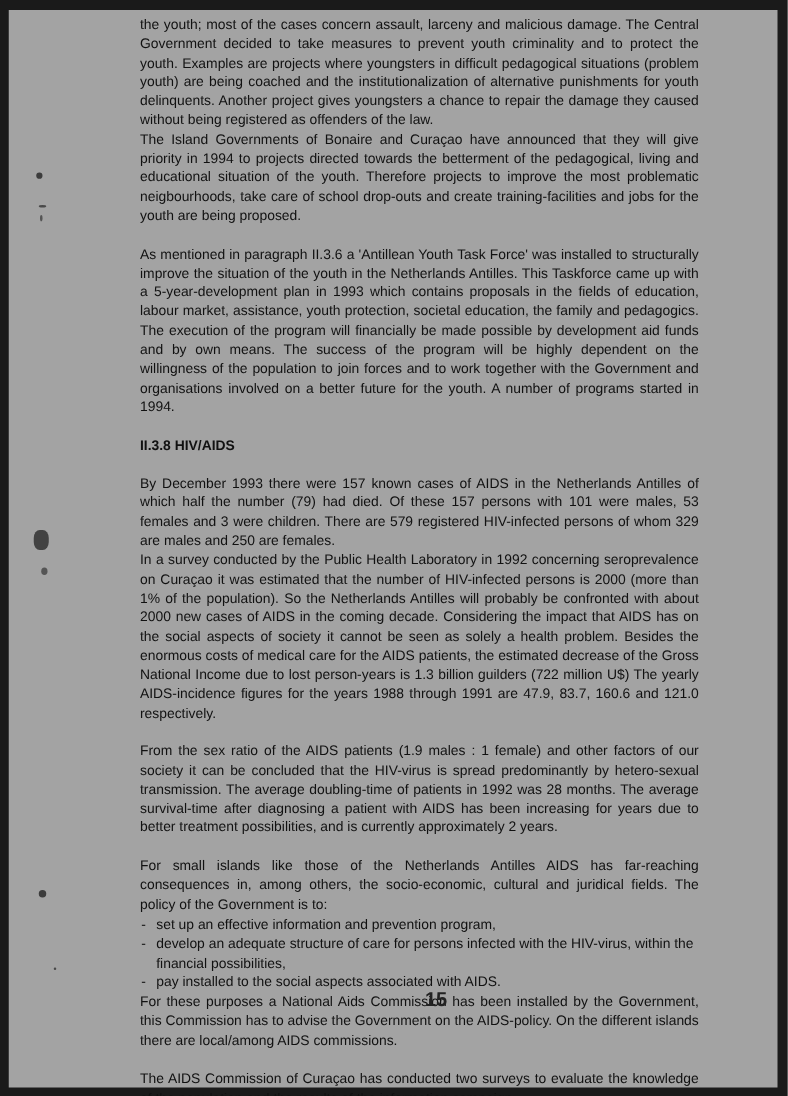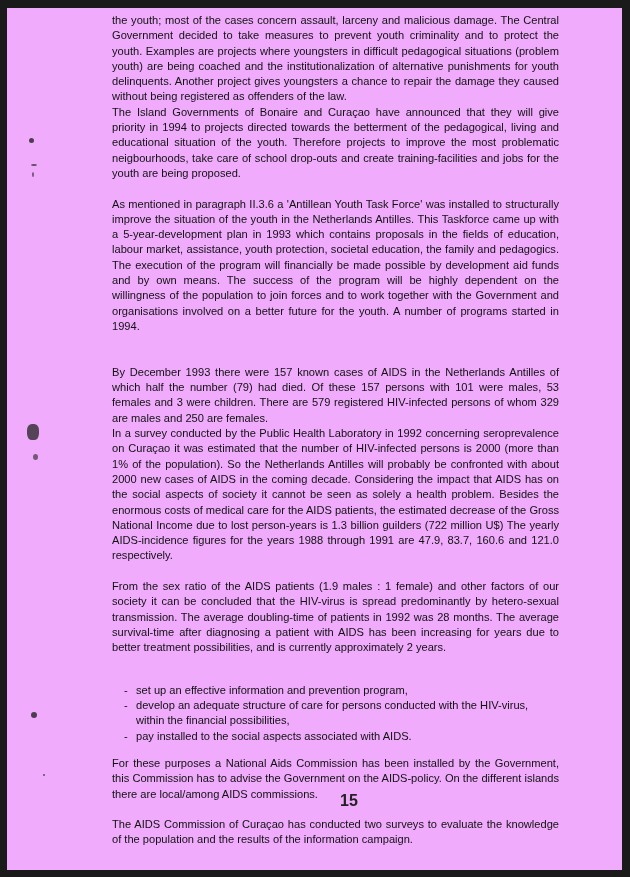--- a/index.html
+++ b/index.html
@@ -2,56 +2,58 @@
 <html><head>
 <meta charset="utf-8">
 <style>
   html, body { margin:0; padding:0; }
   body {
     width:630px; height:877px; background:#1a1a1a; position:relative; overflow:hidden;
     font-family:"Liberation Sans", sans-serif;
   }
   .page {
     position:absolute; left:7px; top:8px; width:615px; height:862px;
-    background:#f0abfc;
+    background:#a3a3a3;
   }
   .text {
     position:absolute; left:105px; top:0px; width:447px;
     font-size:11.1px; line-height:15.3px; color:#111;
   }
   .p { margin:0; text-align:justify; }
   .gap { height:15.3px; }
   .h { font-weight:bold; margin:0; }
-  .bullets { margin:12px; padding:0; list-style:none; }
+  .bullets { margin:1px; padding:0; list-style:none; }
   .bullets li { position:relative; padding-left:12px; }
   .bullets li::before { content:"-"; position:absolute; left:0; }
   .pagenum {
     position:absolute; left:333px; top:784px; font-size:16px; font-weight:bold; color:#222;
   }
   .speck { position:absolute; background:#222; border-radius:50%; }
 </style>
 </head>
 <body>
 
 <div class="page">
   <div class="text" style="top:5px;">
     <p class="p">the youth; most of the cases concern assault, larceny and malicious damage. The Central Government decided to take measures to prevent youth criminality and to protect the youth. Examples are projects where youngsters in difficult pedagogical situations (problem youth) are being coached and the institutionalization of alternative punishments for youth delinquents. Another project gives youngsters a chance to repair the damage they caused without being registered as offenders of the law.</p>
     <p class="p">The Island Governments of Bonaire and Curaçao have announced that they will give priority in 1994 to projects directed towards the betterment of the pedagogical, living and educational situation of the youth. Therefore projects to improve the most problematic neigbourhoods, take care of school drop-outs and create training-facilities and jobs for the youth are being proposed.</p>
     <div class="gap"></div>
     <p class="p">As mentioned in paragraph II.3.6 a 'Antillean Youth Task Force' was installed to structurally improve the situation of the youth in the Netherlands Antilles. This Taskforce came up with a 5-year-development plan in 1993 which contains proposals in the fields of education, labour market, assistance, youth protection, societal education, the family and pedagogics. The execution of the program will financially be made possible by development aid funds and by own means. The success of the program will be highly dependent on the willingness of the population to join forces and to work together with the Government and organisations involved on a better future for the youth. A number of programs started in 1994.</p>
     <div class="gap"></div>
+    <p class="h">II.3.8 HIV/AIDS</p>
     <div class="gap"></div>
     <p class="p">By December 1993 there were 157 known cases of AIDS in the Netherlands Antilles of which half the number (79) had died. Of these 157 persons with 101 were males, 53 females and 3 were children. There are 579 registered HIV-infected persons of whom 329 are males and 250 are females.</p>
     <p class="p">In a survey conducted by the Public Health Laboratory in 1992 concerning seroprevalence on Curaçao it was estimated that the number of HIV-infected persons is 2000 (more than 1% of the population). So the Netherlands Antilles will probably be confronted with about 2000 new cases of AIDS in the coming decade. Considering the impact that AIDS has on the social aspects of society it cannot be seen as solely a health problem. Besides the enormous costs of medical care for the AIDS patients, the estimated decrease of the Gross National Income due to lost person-years is 1.3 billion guilders (722 million U$) The yearly AIDS-incidence figures for the years 1988 through 1991 are 47.9, 83.7, 160.6 and 121.0 respectively.</p>
     <div class="gap"></div>
     <p class="p">From the sex ratio of the AIDS patients (1.9 males : 1 female) and other factors of our society it can be concluded that the HIV-virus is spread predominantly by hetero-sexual transmission. The average doubling-time of patients in 1992 was 28 months. The average survival-time after diagnosing a patient with AIDS has been increasing for years due to better treatment possibilities, and is currently approximately 2 years.</p>
     <div class="gap"></div>
+    <p class="p">For small islands like those of the Netherlands Antilles AIDS has far-reaching consequences in, among others, the socio-economic, cultural and juridical fields. The policy of the Government is to:</p>
     <ul class="bullets">
       <li>set up an effective information and prevention program,</li>
-      <li>develop an adequate structure of care for persons conducted with the HIV-virus, within the financial possibilities,</li>
+      <li>develop an adequate structure of care for persons infected with the HIV-virus, within the financial possibilities,</li>
       <li>pay installed to the social aspects associated with AIDS.</li>
     </ul>
     <p class="p">For these purposes a National Aids Commission has been installed by the Government, this Commission has to advise the Government on the AIDS-policy. On the different islands there are local/among AIDS commissions.</p>
     <div class="gap"></div>
     <p class="p">The AIDS Commission of Curaçao has conducted two surveys to evaluate the knowledge of the population and the results of the information campaign.</p>
 
   </div>
 
   <div class="pagenum">15</div>
 

